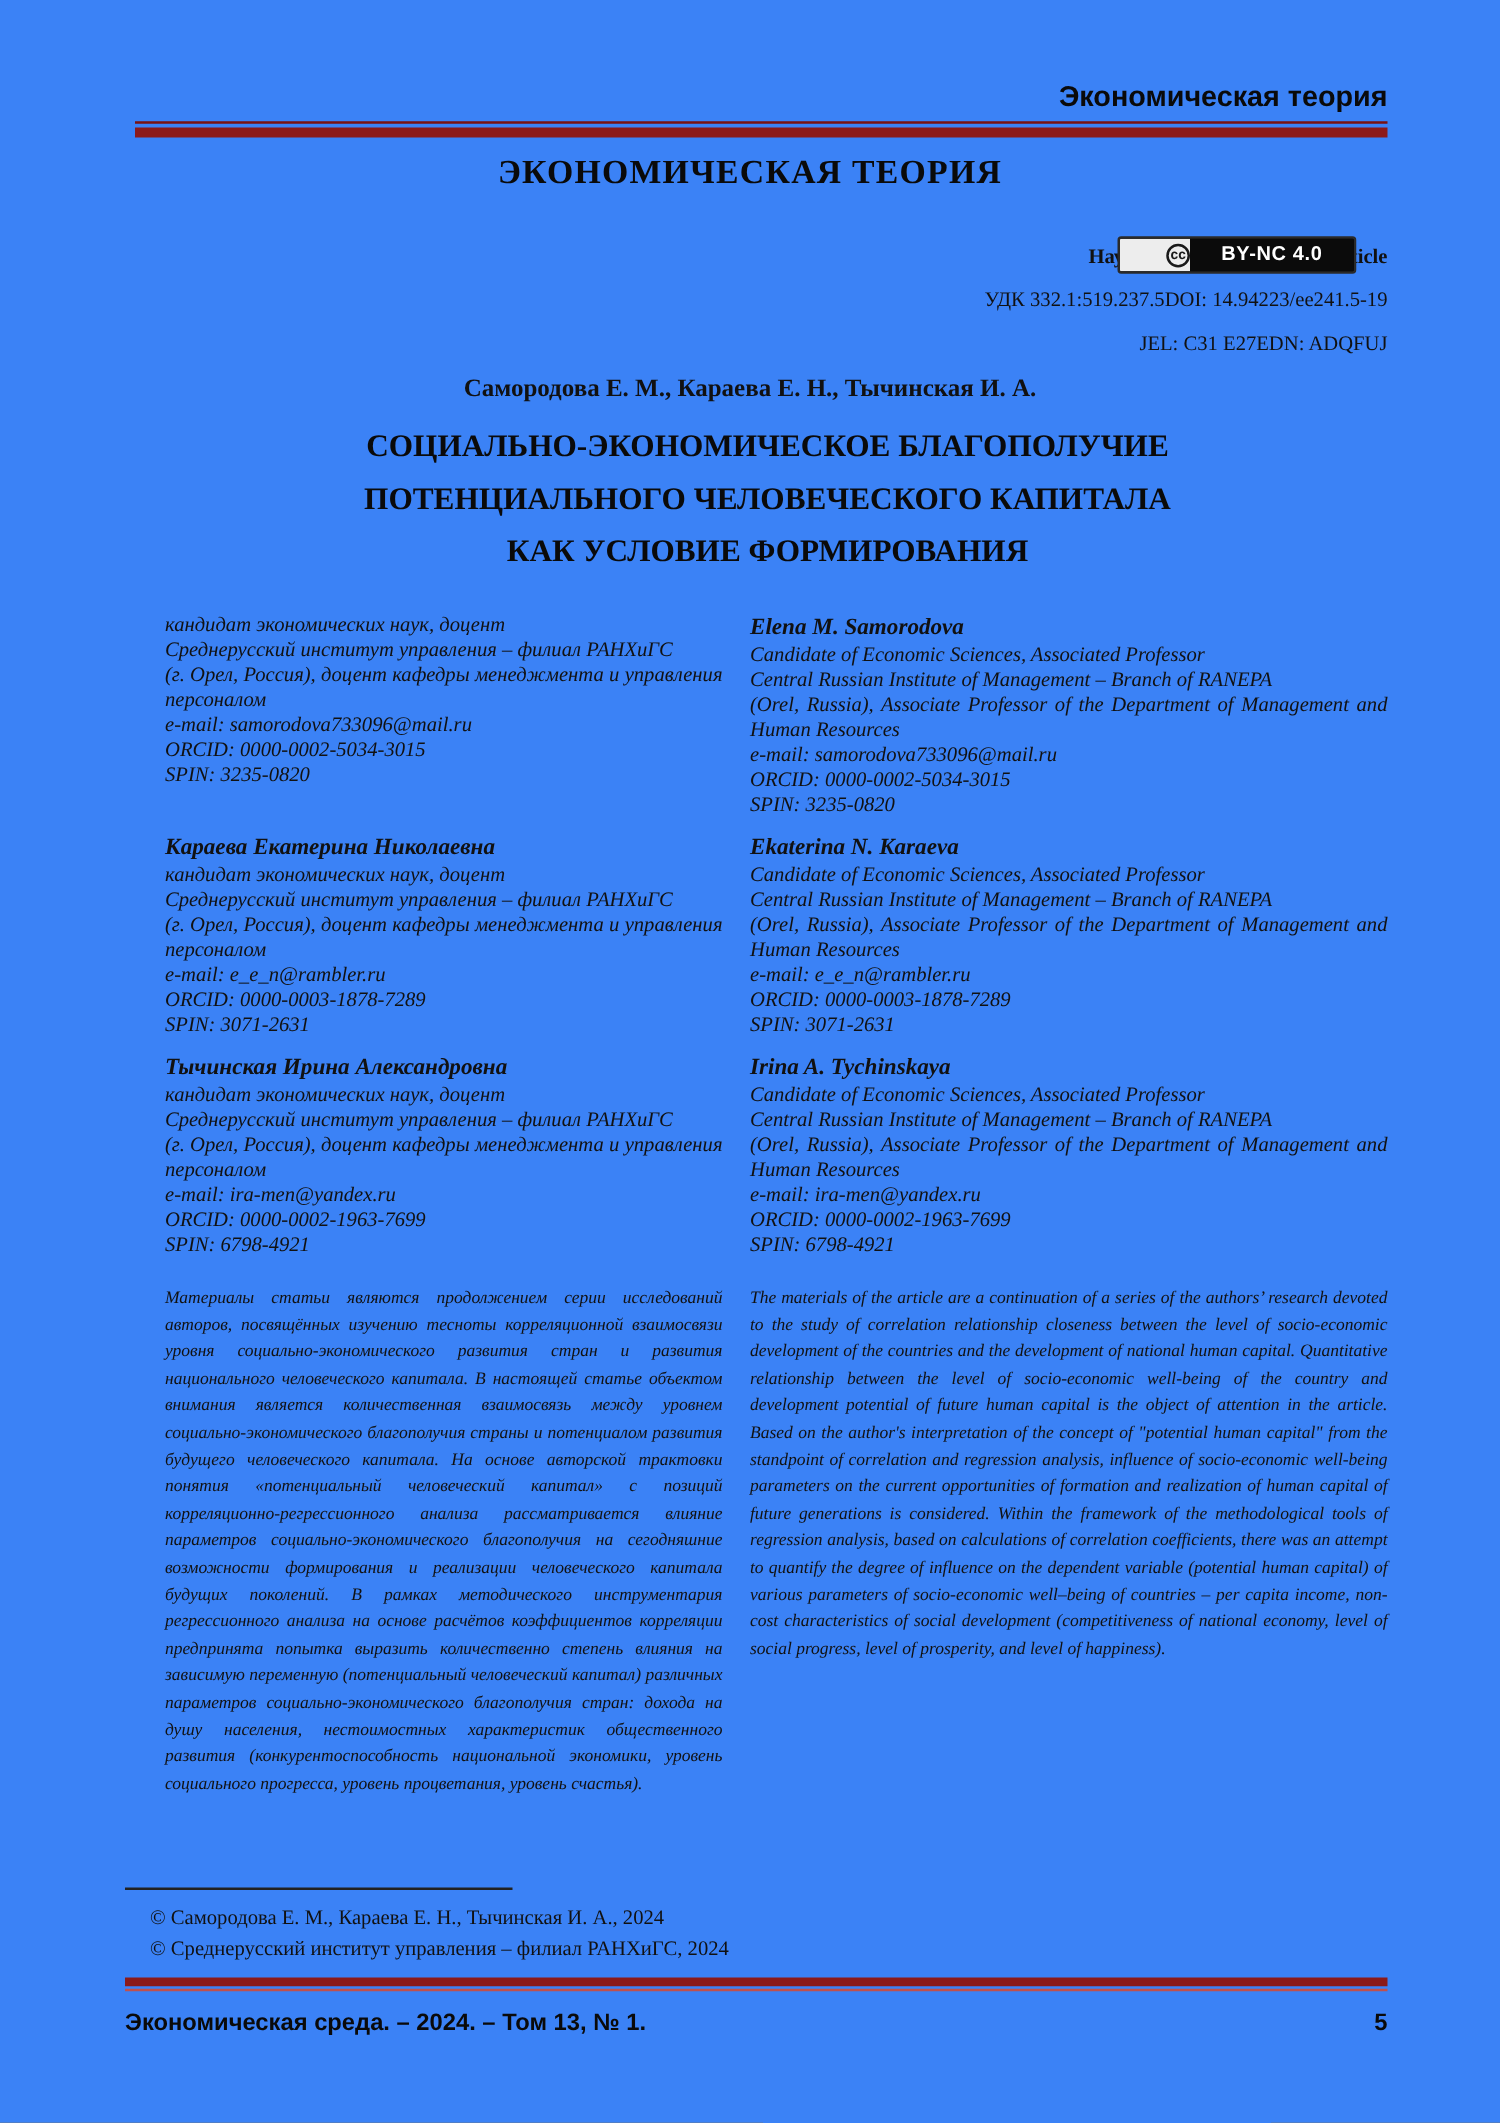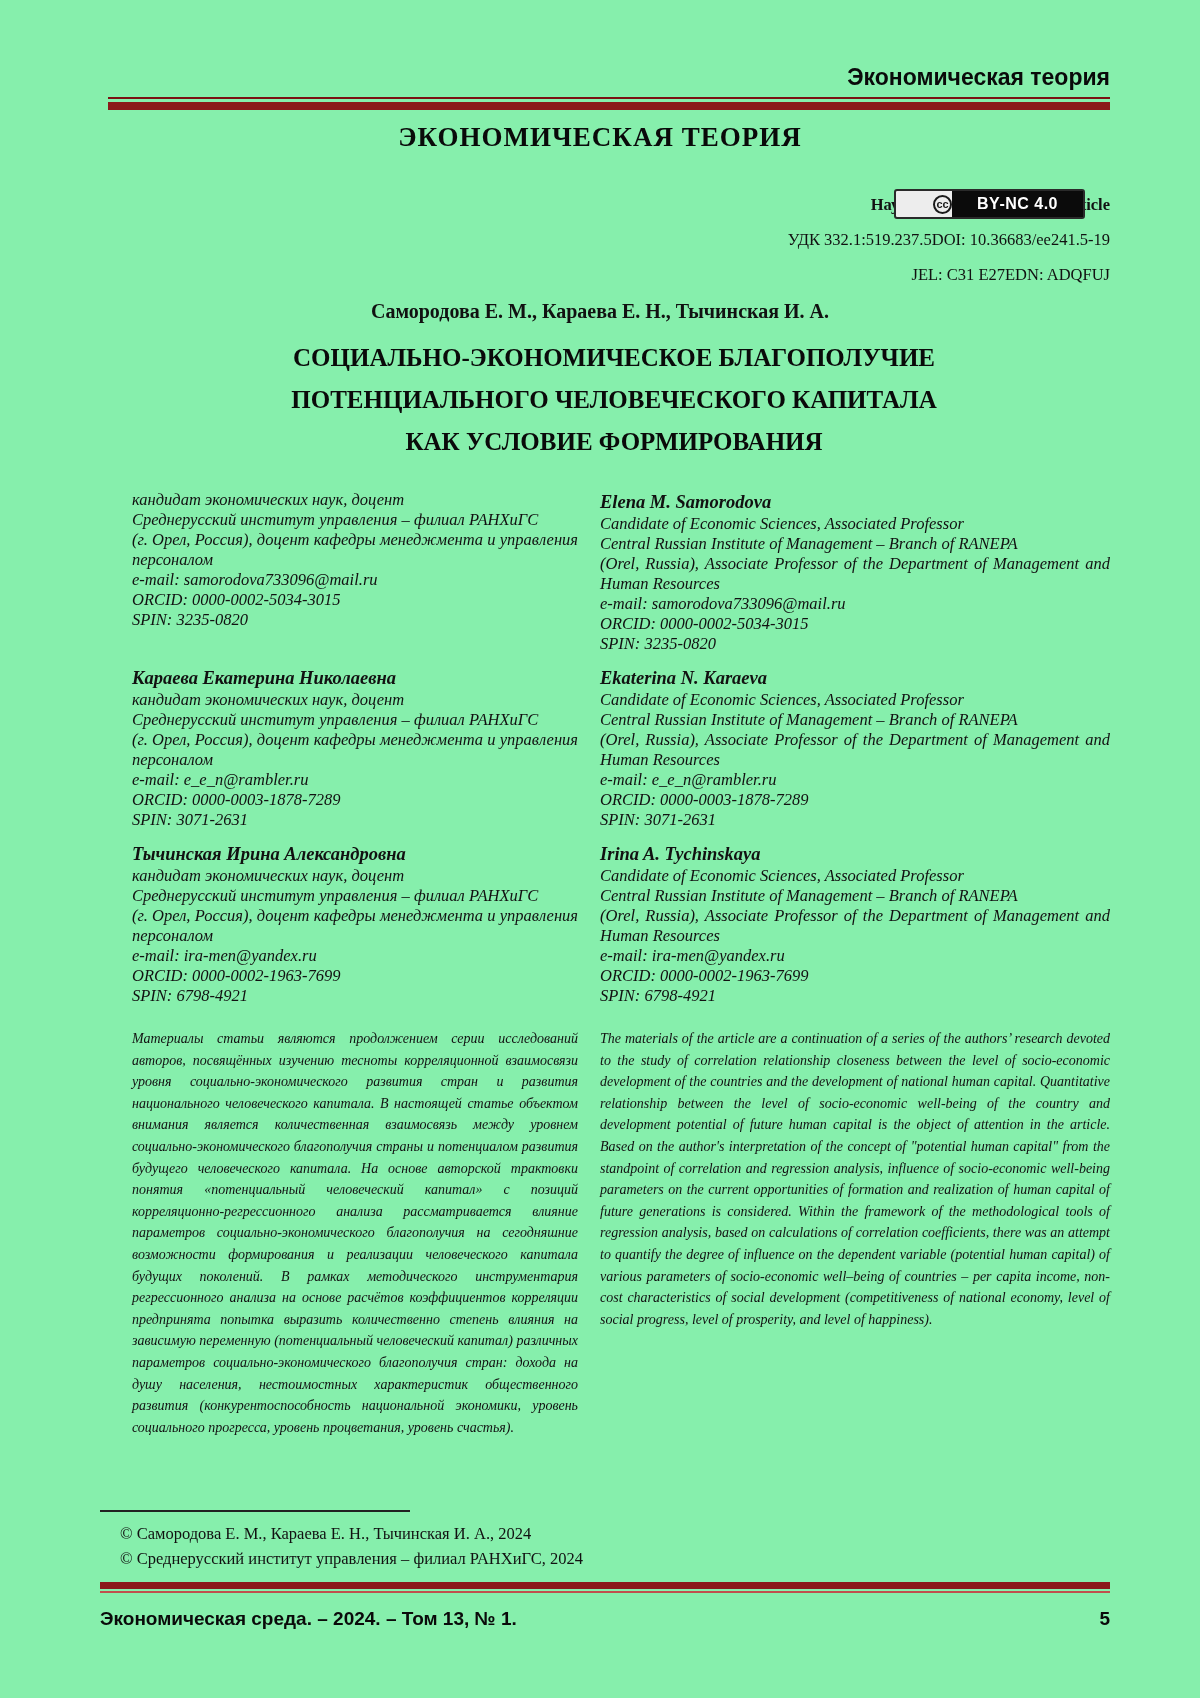--- a/index.html
+++ b/index.html
@@ -1,19 +1,19 @@
 <!DOCTYPE html>
 <html><head>
 <meta charset="utf-8">
 <style>
   * { margin:0; padding:0; box-sizing:border-box; }
   body { background:#777; }
   .page {
     position:relative; width:1200px; height:1698px; margin:0 auto;
-    background:#86efac; overflow:hidden;
+    background:#3b82f6; overflow:hidden;
     font-family:"Liberation Serif","DejaVu Serif",serif; color:#111;
   }
   .sans { font-family:"Liberation Sans","DejaVu Sans",sans-serif; }
 
   
   .journal-header {
     position:absolute; top:64px; left:108px; right:90px;
     text-align:right; font-weight:bold; font-size:23px; color:#0a0a0a;
   }
   .header-rule { position:absolute; top:97px; left:108px; right:90px; }
@@ -100,21 +100,21 @@
 
   <div class="section-title">ЭКОНОМИЧЕСКАЯ ТЕОРИЯ</div>
 
   <div class="head-meta">
     <div class="meta-row">
       <span class="article-type">Научная статья / Original article</span>
       <span></span>
     </div>
     <div class="meta-row">
       <span>УДК 332.1:519.237.5</span>
-      <span>DOI: 10.36683/ee241.5-19</span>
+      <span>DOI: 14.94223/ee241.5-19</span>
     </div>
     <div class="meta-row">
       <span>JEL: C31 E27</span>
       <span>EDN: ADQFUJ</span>
     </div>
   </div>
 
   <div class="cc-badge">
     <span class="cc-left">
       <span class="cc-circle">cc</span>

